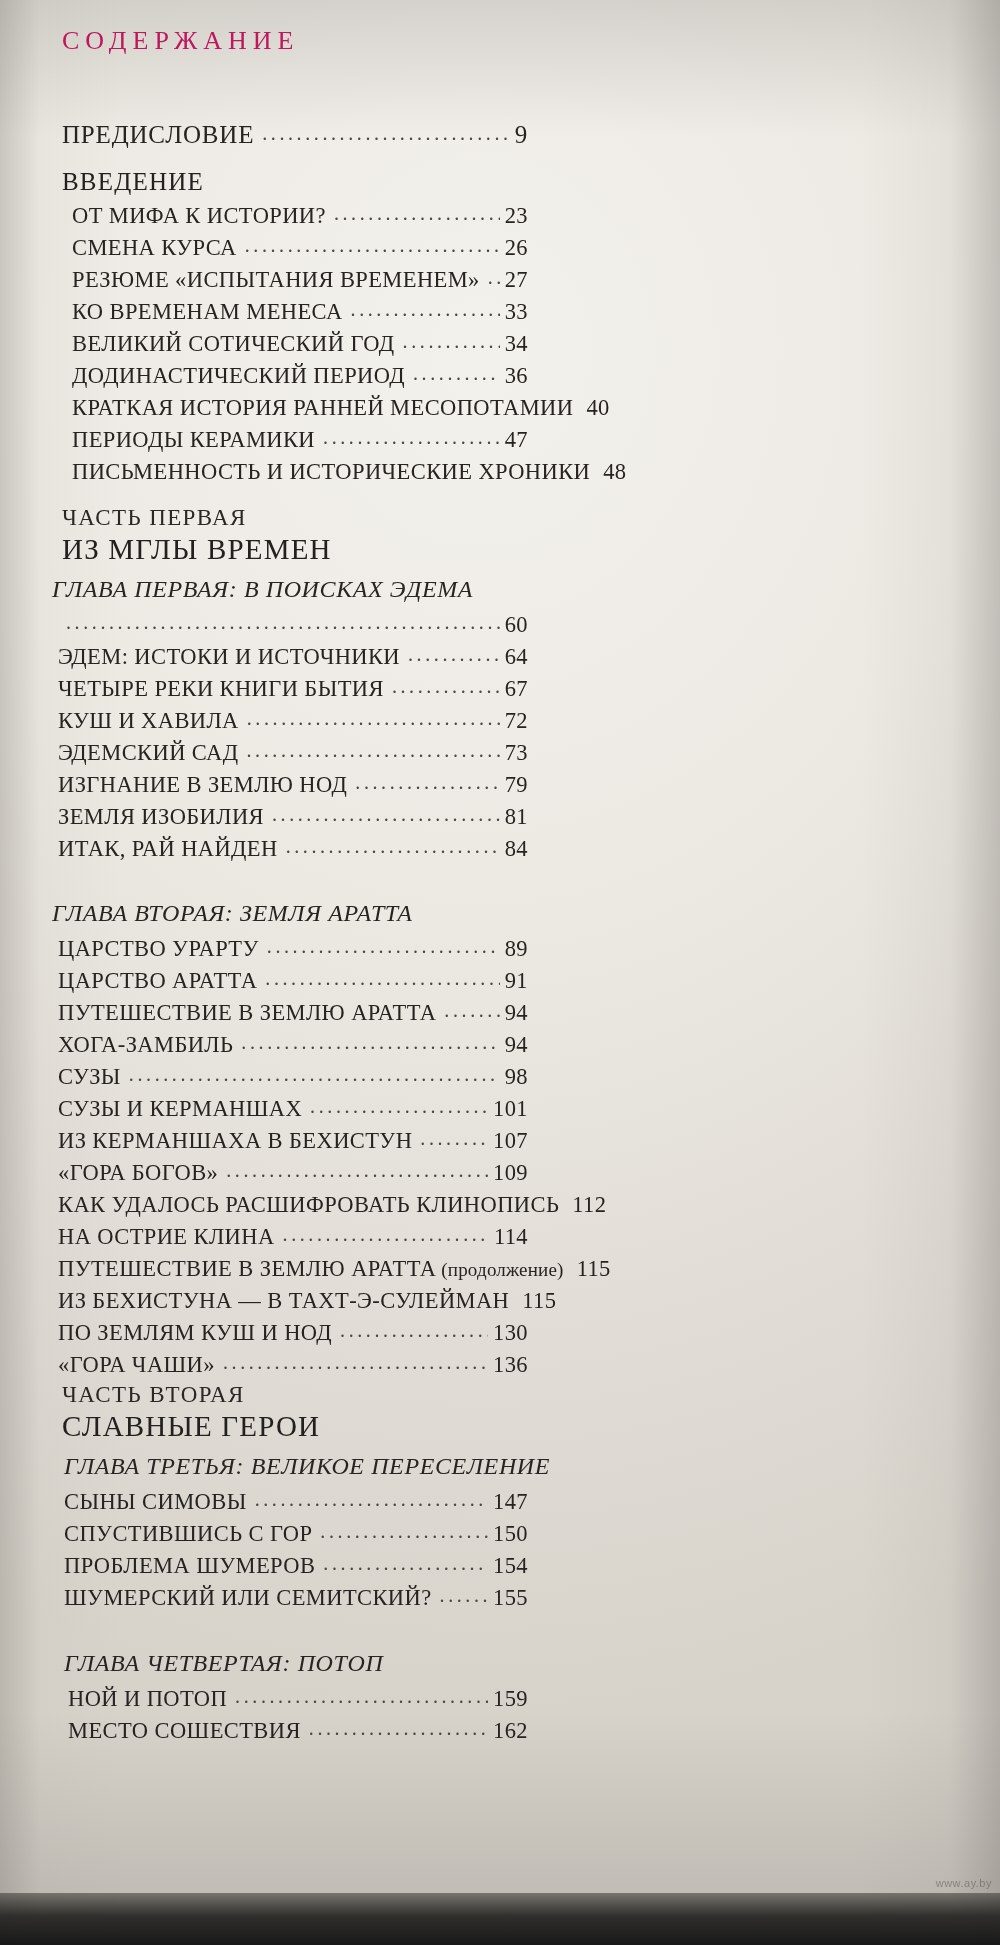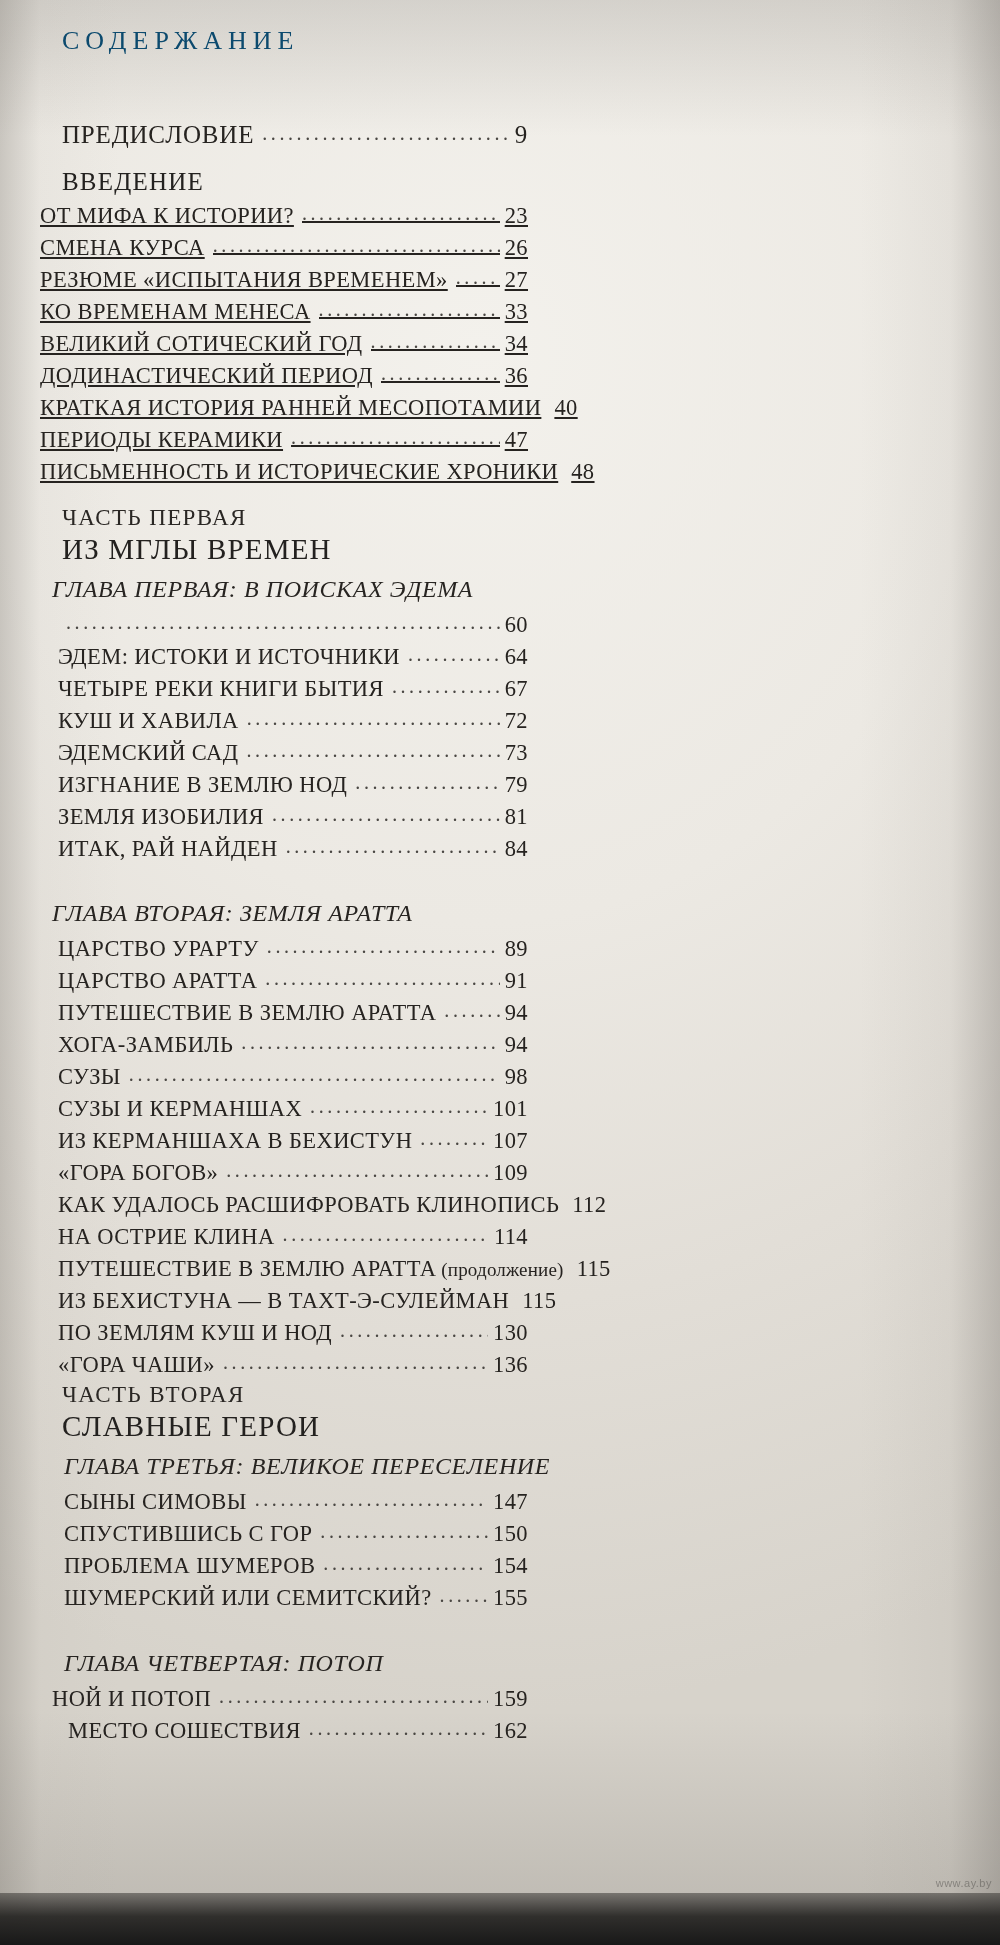--- a/index.html
+++ b/index.html
@@ -47,21 +47,21 @@
     height: 1945px;
     color: #23211f;
   }
 
   .heading-toc {
     position: absolute;
     left: 62px;
     top: 26px;
     font-size: 26px;
     letter-spacing: 6px;
-    color: #0c4a6e;
+    color: #be185d;
   }
 
   .block { position: absolute; left: 0; width: 800px; }
 
   .part-kicker {
     font-size: 23px;
     letter-spacing: 1.4px;
     color: #2a2724;
     margin: 0 0 2px 0;
   }
@@ -111,21 +111,21 @@
     margin: 0 5px 0 8px;
     position: relative;
     top: -3px;
     color: #4a4743;
     font-size: 20px;
     letter-spacing: 3.6px;
   }
   .e-page { flex: 0 0 auto; text-align: right; }
 
   .indent-0 { padding-left: 62px; padding-right: 272px; }
-  .indent-1 { padding-left: 40px; padding-right: 272px; text-decoration: underline; }
+  .indent-1 { padding-left: 72px; padding-right: 272px; }
   .indent-2 { padding-left: 58px; padding-right: 272px; }
 
   .watermark {
     position: absolute;
     right: 8px;
     bottom: 56px;
     font-family: "Liberation Sans", sans-serif;
     font-size: 11px;
     color: rgba(90,88,84,0.55);
     letter-spacing: 0.5px;
@@ -363,21 +363,21 @@
           <span class="e-page">155</span>
         </li>
       </ul>
     </div>
 
     <div class="block" style="top:1650px;">
       <div style="padding-left:64px;">
         <div class="chapter-title">ГЛАВА ЧЕТВЕРТАЯ: ПОТОП</div>
       </div>
       <ul class="entries">
-        <li class="entry indent-2" style="padding-left:52px;">
+        <li class="entry indent-2" style="padding-left:68px;">
           <span class="e-label">НОЙ И ПОТОП</span>
           <span class="e-dots">.......................................................................</span>
           <span class="e-page">159</span>
         </li>
         <li class="entry indent-2" style="padding-left:68px;">
           <span class="e-label">МЕСТО СОШЕСТВИЯ</span>
           <span class="e-dots">.......................................................................</span>
           <span class="e-page">162</span>
         </li>
       </ul>

